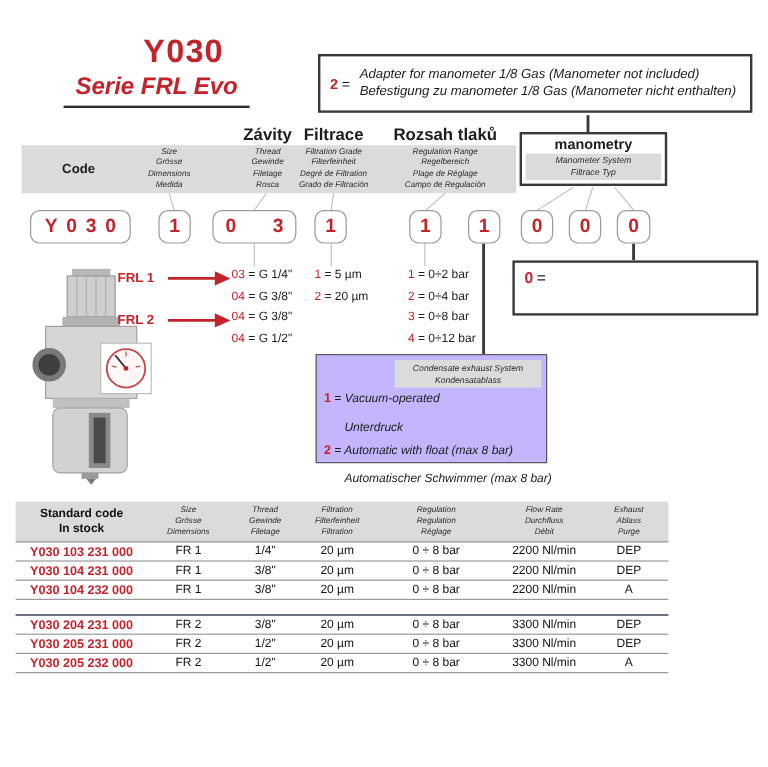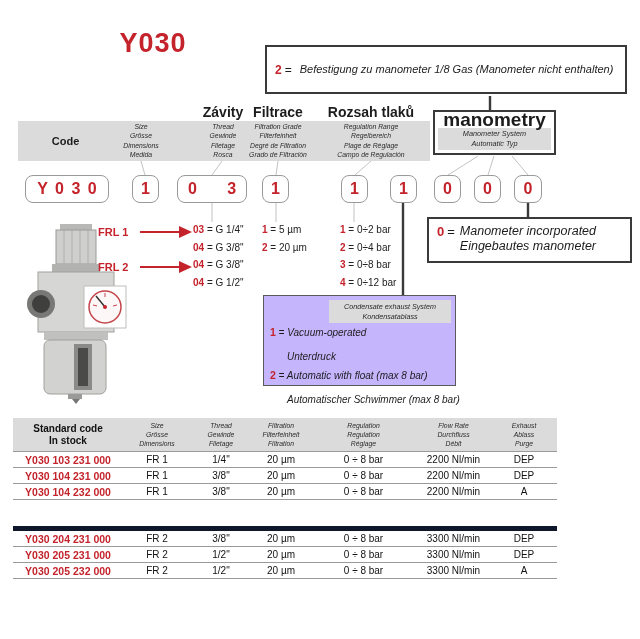--- a/index.html
+++ b/index.html
@@ -22,35 +22,35 @@
 
   
   .band{left:18px;top:121px;width:412px;height:40px;background:var(--band);}
   .band-code{position:absolute;left:0;top:0;width:95px;height:100%;display:flex;align-items:center;
              justify-content:center;font-weight:bold;font-size:11px;}
   .band-col{position:absolute;top:1px;font-style:italic;font-size:6.8px;line-height:9.3px;text-align:center;color:#2a2a2a;}
   .col-title{font-weight:bold;font-size:14px;text-align:center;}
 
   
   .mano-box{left:433px;top:110px;width:123px;height:45px;border:2px solid #3a3a3a;background:#fff;box-sizing:border-box;}
-  .mano-title{font-weight:bold;font-size:19px;text-align:center;line-height:16px;}
+  .mano-title{font-weight:bold;font-size:12px;text-align:center;line-height:16px;}
   .mano-band{margin:0 3px;background:var(--band);font-style:italic;font-size:7.3px;line-height:10px;
              text-align:center;padding:1px 0;color:#2a2a2a;}
 
   
   .cbox{position:absolute;top:175px;height:28px;border:1.6px solid #9a9a9a;border-radius:8px;background:#fff;
         box-sizing:border-box;display:flex;align-items:center;justify-content:center;
         color:var(--accent);font-weight:bold;font-size:16px;}
   .cbox.wide{word-spacing:3px;}
   .cbox.split{word-spacing:26px;}
 
   
   .frl-label{font-weight:bold;font-size:11px;color:var(--accent);}
   .opt{font-size:10px;line-height:13px;white-space:nowrap;}
-  .opt .code{font-weight:bold;color:var(--accent);}
+  .opt .code{font-weight:normal;color:var(--accent);}
   .opt .val{color:#222;}
   .optcol .opt{margin-bottom:4.5px;}
 
   
   .incorp-box{left:427px;top:217px;width:205px;height:46px;border:2px solid #3a3a3a;background:#fff;
               box-sizing:border-box;display:flex;padding:5px 6px 0 8px;}
   .incorp-key{font-weight:bold;font-size:13px;color:var(--accent);margin-right:3px;}
   .incorp-eq{font-size:13px;margin-right:5px;}
   .incorp-lines{font-style:italic;font-size:12.5px;line-height:15px;}
   .incorp-lines .l2{text-align:center;}
@@ -69,21 +69,21 @@
   .tbl{left:13px;top:418px;width:544px;}
   .thead{display:grid;grid-template-columns:110px 68px 60px 60px 105px 75px 66px;background:var(--band);
          height:33px;border-bottom:1px solid #9a9a9a;}
   .th{display:flex;flex-direction:column;justify-content:center;text-align:center;
       font-style:italic;font-size:6.8px;line-height:9px;color:#2a2a2a;}
   .th.main{font-style:normal;font-weight:bold;font-size:10px;line-height:11.5px;color:#111;}
   .trow{display:grid;grid-template-columns:110px 68px 60px 60px 105px 75px 66px;height:15px;
         border-bottom:1px solid #9a9a9a;align-items:center;}
   .td{text-align:center;font-size:10px;color:#111;}
   .td.codecell{font-weight:bold;font-size:10.5px;color:var(--accent);}
-  .tgroup2{margin-top:26px;border-top:5px solid #0f172a;}
+  .tgroup2{margin-top:12px;border-top:1px solid #0f172a;}
 
   svg.overlay{position:absolute;left:0;top:0;pointer-events:none;}
   .lline{stroke:#c3c3c3;stroke-width:1;}
   .dline{stroke:#3a3a3a;stroke-width:2.4;}
   .arrow{stroke:var(--accent);stroke-width:2.2;}
   .arrowhead{fill:var(--accent);stroke:none;}
 </style>
 </head>
 <body>
 
@@ -129,25 +129,29 @@
     <circle cx="97" cy="85" r="2" fill="#c4232b"></circle>
     <rect x="36" y="110" width="64" height="8" fill="#c0c0be"></rect>
     <rect x="36" y="118" width="62" height="54" rx="6" fill="#d2d2d0" stroke="#a0a09e"></rect>
     <rect x="66" y="122" width="18" height="46" fill="#8a8a88"></rect>
     <rect x="70" y="126" width="10" height="38" fill="#4a4a48"></rect>
     <rect x="60" y="172" width="14" height="5" fill="#9a9a98"></rect>
     <polygon points="64,177 72,177 68,182" fill="#777775"></polygon>
   </svg>
 
   <div class="abs title">Y030</div>
+  <div class="abs subwrap">
+    <span class="subtitle">Serie FRL Evo</span>
+  </div>
 
   <div class="abs adapter-box">
     <span class="adapter-key">2</span>
     <span class="adapter-eq">=</span>
     <div class="adapter-lines">
+      <div>Adapter for manometer 1/8 Gas (Manometer not included)</div>
       <div>Befestigung zu manometer 1/8 Gas (Manometer nicht enthalten)</div>
     </div>
   </div>
 
   <div class="abs col-title" style="left:178px;top:104px;width:90px;">Závity</div>
   <div class="abs col-title" style="left:233px;top:104px;width:90px;">Filtrace</div>
   <div class="abs col-title" style="left:316px;top:104px;width:110px;">Rozsah tlaků</div>
 
   <div class="abs band">
     <div class="band-code">Code</div>
@@ -174,21 +178,21 @@
         <div>Regelbereich</div>
         <div>Plage de Réglage</div>
         <div>Campo de Regulación</div>
       </div>
   </div>
 
   <div class="abs mano-box">
     <div class="mano-title">manometry</div>
     <div class="mano-band">
         <div>Manometer System</div>
-        <div>Automatic Typ</div>
+        <div>Filtrace Typ</div>
       </div>
   </div>
 
   <div class="abs cbox wide" style="left:25px;width:84px;">Y 0 3 0</div>
   <div class="abs cbox" style="left:132px;width:27px;">1</div>
   <div class="abs cbox split" style="left:177px;width:70px;">0 3</div>
   <div class="abs cbox" style="left:262px;width:27px;">1</div>
   <div class="abs cbox" style="left:341px;width:27px;">1</div>
   <div class="abs cbox" style="left:390px;width:27px;">1</div>
   <div class="abs cbox" style="left:434px;width:27px;">0</div>
@@ -212,24 +216,20 @@
   <div class="abs optcol" style="left:340px;top:223px;">
       <div class="opt"><span class="code">1</span><span class="val"> = 0÷2 bar</span></div>
       <div class="opt"><span class="code">2</span><span class="val"> = 0÷4 bar</span></div>
       <div class="opt"><span class="code">3</span><span class="val"> = 0÷8 bar</span></div>
       <div class="opt"><span class="code">4</span><span class="val"> = 0÷12 bar</span></div>
     </div>
 
   <div class="abs incorp-box">
     <span class="incorp-key">0</span>
     <span class="incorp-eq">=</span>
-    <div class="incorp-lines">
-      <div>Manometer incorporated</div>
-      <div class="l2">Eingebautes manometer</div>
-    </div>
   </div>
 
   <div class="abs cond-box">
     <div class="cond-band">
         <div>Condensate exhaust System</div>
         <div>Kondensatablass</div>
       </div>
     <div class="cond-opts">
         <div class="cond-opt">
           <div class="l1"><span class="key">1</span> = Vacuum-operated</div>

